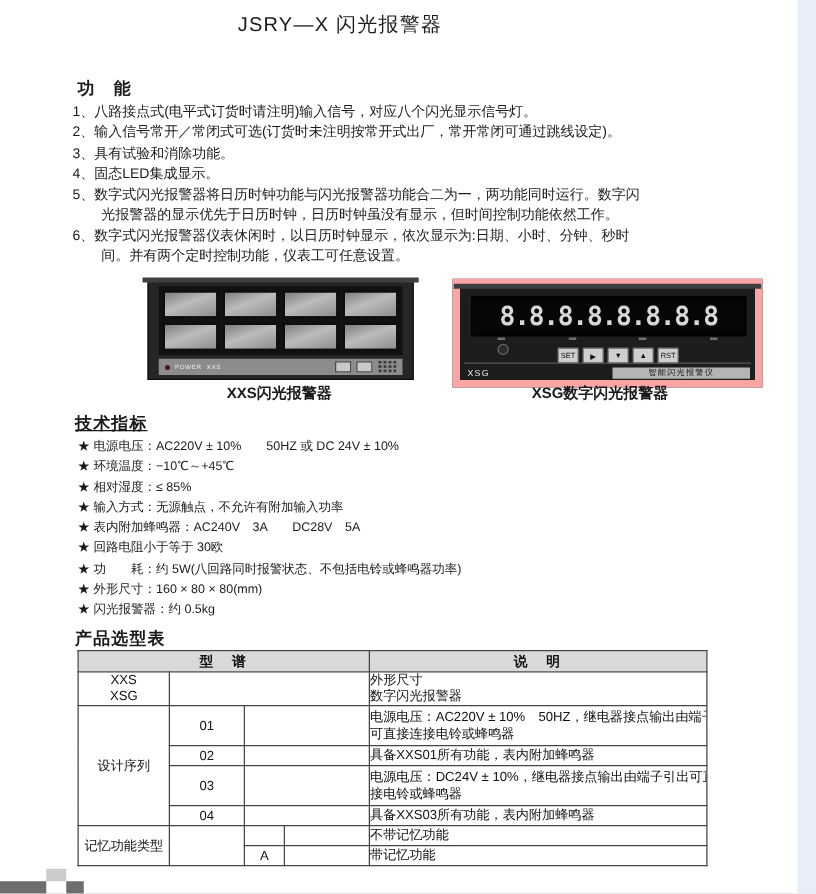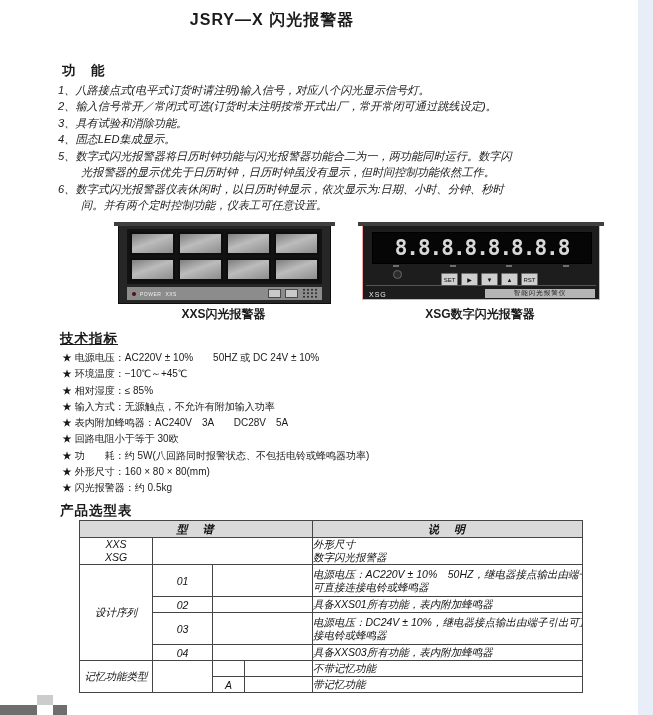--- a/index.html
+++ b/index.html
@@ -5,29 +5,29 @@
   html,body { margin:0; padding:0; background:#c6c6c6; }
   .page {
     position:relative; width:653px; height:715px; margin:0 auto;
     background:#ffffff; overflow:hidden;
     font-family:"Liberation Sans", sans-serif; color:#1a1a1a;
   }
   .blue-strip { position:absolute; left:638px; top:0; width:15px; height:715px; background:#e8eef8; }
 
   .doc-title {
     position:absolute; left:0; top:10px; width:544px; text-align:center;
-    font-size:16px; font-weight:bold; letter-spacing:1px;
+    font-size:16px; font-weight:normal; letter-spacing:1px;
   }
   .sec-heading { position:absolute; font-size:13.5px; font-weight:bold; letter-spacing:1px; }
   #h-features { left:62px; top:62px; }
   #h-specs   { left:60px; top:330px;text-decoration:underline; }
   #h-table   { left:60px; top:502px; }
 
   .feature-list { position:absolute; left:58px; top:82px; width:575px; font-size:11.2px; line-height:16.45px; }
-  .feature-list .ln { white-space:nowrap;font-style:italic; }
+  .feature-list .ln { white-space:nowrap; }
   .feature-list .ln.indent { padding-left:23px; }
 
   .spec-list { position:absolute; left:62px; top:350px; width:560px; font-size:10px; line-height:16.3px; }
   .spec-list .ln { white-space:nowrap; }
 
   
   .xxs-device { position:absolute; left:118px; top:223px; width:211px; height:79px; background:#262626; border:1px solid #0e0e0e; }
   .dev-flange { position:absolute; left:-5px; right:-5px; top:-2px; height:4px; background:#3f3f3f; }
   .xxs-windows {
     position:absolute; left:8px; top:5px; width:195px; height:55px; background:#121212;
@@ -42,21 +42,21 @@
   .strip-txt { font-size:5px; color:#eeeeee; letter-spacing:0.5px; }
   .spacer { flex:1; }
   .mini-btn { width:11px; height:7px; background:#c9c9c9; border:1px solid #4a4a4a; }
   .grille {
     width:15px; height:11px;
     background-image:radial-gradient(circle,#333333 1px, rgba(0,0,0,0) 1.3px);
     background-size:4px 3.5px;
   }
 
   
-  .xsg-device { position:absolute; left:362px; top:223px; width:236px; height:75px; background:#1d1d1d; border:1px solid #fca5a5; }
+  .xsg-device { position:absolute; left:362px; top:223px; width:236px; height:75px; background:#1d1d1d; border:6px solid #fca5a5; }
   .xsg-display {
     position:absolute; left:9px; top:8px; width:218px; height:30px; background:#060606; border:1px solid #000;
     display:flex; align-items:center; justify-content:center;
   }
   .xsg-digits { font-family:"DejaVu Sans Mono", monospace; font-size:21px; font-weight:bold; color:#d8d8d8; letter-spacing:-1px; }
   .xsg-ticks { position:absolute; left:30px; right:30px; top:41px; display:flex; justify-content:space-between; }
   .xsg-ticks i { width:6px; height:2px; background:#6f6f6f; }
   .screw { position:absolute; left:30px; top:46px; width:7px; height:7px; border-radius:50%; border:1px solid #6a6a6a; background:#2c2c2c; }
   .xsg-btns { position:absolute; left:78px; top:49px; display:flex; gap:3px; }
   .xsg-btn {
@@ -66,21 +66,21 @@
   .xsg-strip { position:absolute; left:3px; right:3px; bottom:2px; height:11px; border-top:1px solid #555; }
   .xsg-model { position:absolute; left:6px; bottom:1px; font-size:7px; color:#e8e8e8; letter-spacing:1px; }
   .xsg-brand { position:absolute; right:4px; bottom:1px; width:110px; height:9px; background:#b5b5b5;
     font-size:6.5px; color:#1a1a1a; display:flex; align-items:center; justify-content:center; letter-spacing:1px; }
 
   .dev-caption { position:absolute; top:306px; text-align:center; font-size:12px; font-weight:bold; }
   #cap-xxs { left:118px; width:211px; }
   #cap-xsg { left:362px; width:236px; }
 
   
-  .sel-table { position:absolute; left:79px; top:520px; border-collapse:collapse; table-layout:fixed; width:503px; font-size:10.5px; color:#111;font-style:italic; }
+  .sel-table { position:absolute; left:62px; top:520px; border-collapse:collapse; table-layout:fixed; width:503px; font-size:10.5px; color:#111; }
   .sel-table td, .sel-table th { border:1px solid #454545; padding:0; overflow:hidden; }
   .sel-table th { background:#d9d9d9; font-weight:bold; font-size:11px; height:16px; letter-spacing:2px; }
   .cc { text-align:center; vertical-align:middle; }
   .cd { text-align:left; vertical-align:middle; padding:1px 7px; line-height:15px; white-space:nowrap; }
   .two-line div { line-height:13px; }
 
   
   .chk-light { position:absolute; left:37px; top:695px; width:16px; height:10px; background:#cccccc; }
   .chk-bar   { position:absolute; left:0;   top:705px; width:37px; height:10px; background:#6e6e6e; }
   .chk-dark  { position:absolute; left:53px; top:705px; width:14px; height:10px; background:#6e6e6e; }

